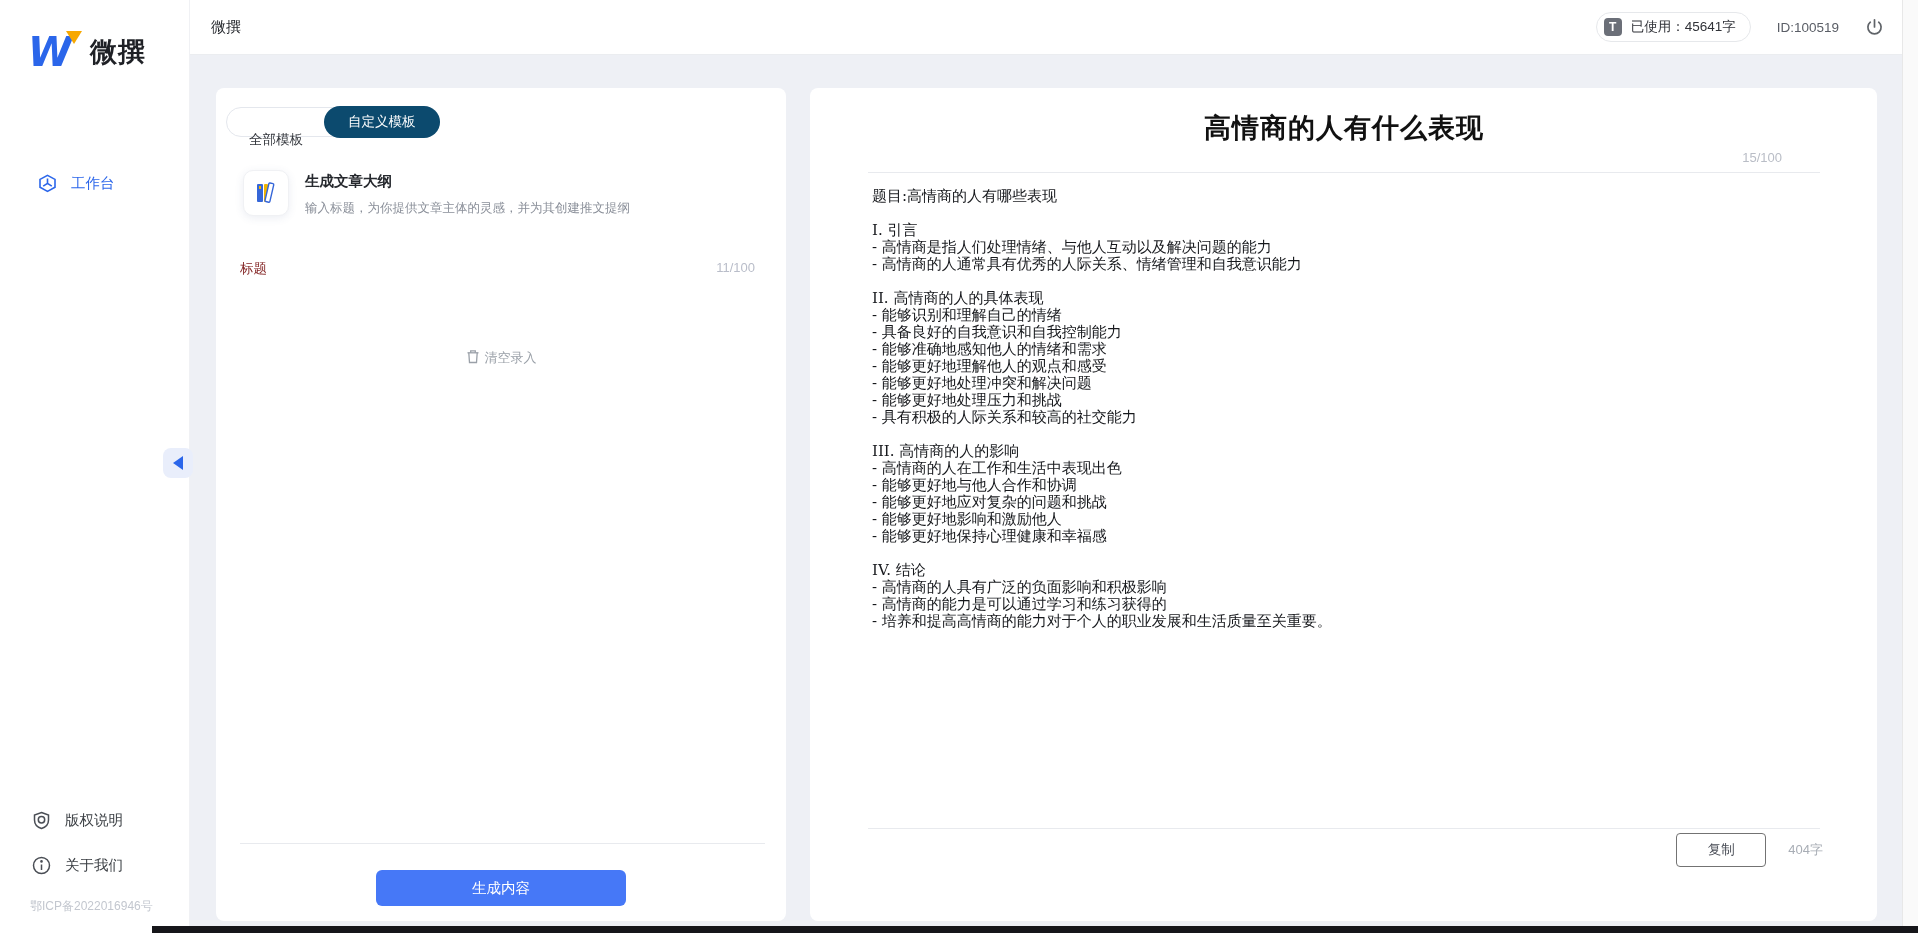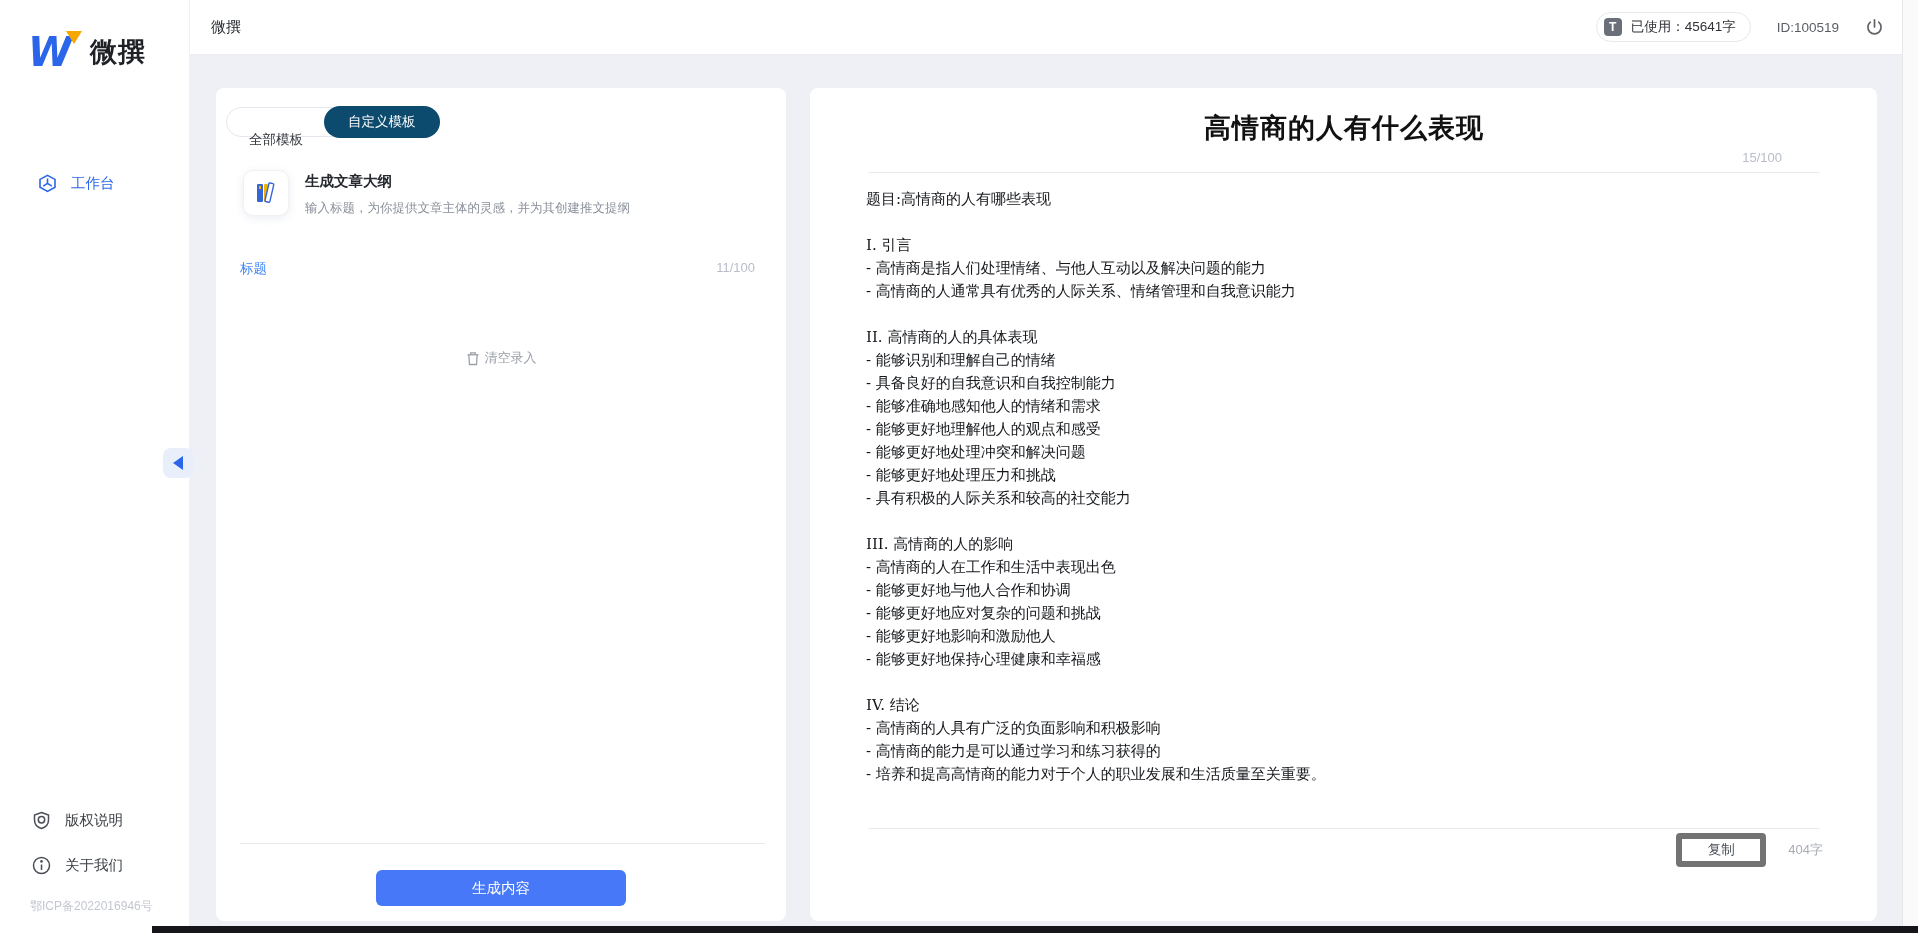--- a/index.html
+++ b/index.html
@@ -79,55 +79,55 @@
   .tab.inactive { color:#33363c;margin-top:36px; }
   .tab.active { background:#0c4a6e; color:#fff; margin:-1px; height:32px; padding:0 24px; }
   .template-card { position:absolute; left:27px; top:82px; display:flex; gap:16px; cursor:pointer;font-family:Liberation Mono, monospace; }
   .card-icon {
     width:46px; height:46px; background:#fff; border-radius:10px;
     border:1px solid #f0f1f4; box-shadow:0 2px 8px rgba(60,80,140,.10);
     display:flex; align-items:center; justify-content:center;
   }
   .card-title { font-size:14.5px; font-weight:bold; color:#26292e; margin-top:2px; }
   .card-desc { font-size:12.5px; color:#8a8f99; margin-top:9px; }
-  .field-label { position:absolute; left:24px; top:172px; font-size:13.5px; color:#3b82f6; }
+  .field-label { position:absolute; left:24px; top:172px; font-size:13.5px; color:#7f1d1d; }
   .field-counter { position:absolute; right:31px; top:172px; font-size:13px; color:#b9bdc9; }
   .title-input {
     position:absolute; left:24px; top:199px; width:516px; height:38px;
     border:1px solid #dcdfe6; border-radius:4px; padding:0 12px;
     font-size:14px; color:#303133; font-family:"Liberation Sans", sans-serif; outline:none; background:#fff;
   }
   .clear-row {
     position:absolute; left:0; top:261px; width:100%;
-    display:flex; align-items:center; justify-content:center; gap:5px;
+    display:flex; align-items:flex-start; justify-content:center; gap:5px;
     font-size:13px; color:#9aa0a8; cursor:pointer;
   }
   .gen-divider { position:absolute; left:24px; right:21px; top:755px; height:1px; background:#e8eaee; }
   .generate-btn {
     position:absolute; left:50%; transform:translateX(-50%); top:782px;
     width:250px; height:36px; background:#4678f7; color:#fff; border:none; border-radius:6px;
     font-size:14.5px; font-family:"Liberation Sans", sans-serif; cursor:pointer;
   }
   
   .doc-title {
     position:absolute; left:58px; right:57px; top:22px; text-align:center;
     font-size:27px; font-weight:bold; color:#111; letter-spacing:1px;
   }
   .doc-counter { position:absolute; right:95px; top:62px; font-size:13px; color:#b9bdc6; }
   .doc-divider-top { position:absolute; left:58px; right:57px; top:84px; height:1px; background:#e8eaee; }
   .doc-body {
-    position:absolute; left:56px; right:57px; top:100px;
+    position:absolute; left:62px; right:57px; top:100px;
     font-family:"DejaVu Serif","Liberation Serif",serif;
-    font-size:15px; line-height:23px; color:#16181c;
+    font-size:15px; line-height:17px; color:#16181c;
     white-space:pre-line;
   }
   .doc-divider-bottom { position:absolute; left:58px; right:57px; top:740px; height:1px; background:#e8eaee; }
   .doc-footer { position:absolute; right:54px; top:745px; display:flex; align-items:center; gap:22px; }
   .copy-btn {
-    width:90px; height:34px; background:#fff; border:6px solid #737373; border-radius:4px;
+    width:90px; height:34px; background:#fff; border:1px solid #737373; border-radius:4px;
     font-size:13.5px; color:#4a4e57; font-family:"Liberation Sans", sans-serif; cursor:pointer;
   }
   .word-count { font-size:13px; color:#a8adb5; }
   
   .scroll-track {
     position:absolute; right:0; top:0; width:16px; height:933px;
     background:#fafafa; border-left:1px solid #e8e8e8; z-index:4;
   }
   .bottom-bar { position:absolute; left:152px; right:0; bottom:0; height:7px; background:#16161a; z-index:10; }
   svg { display:block; }

